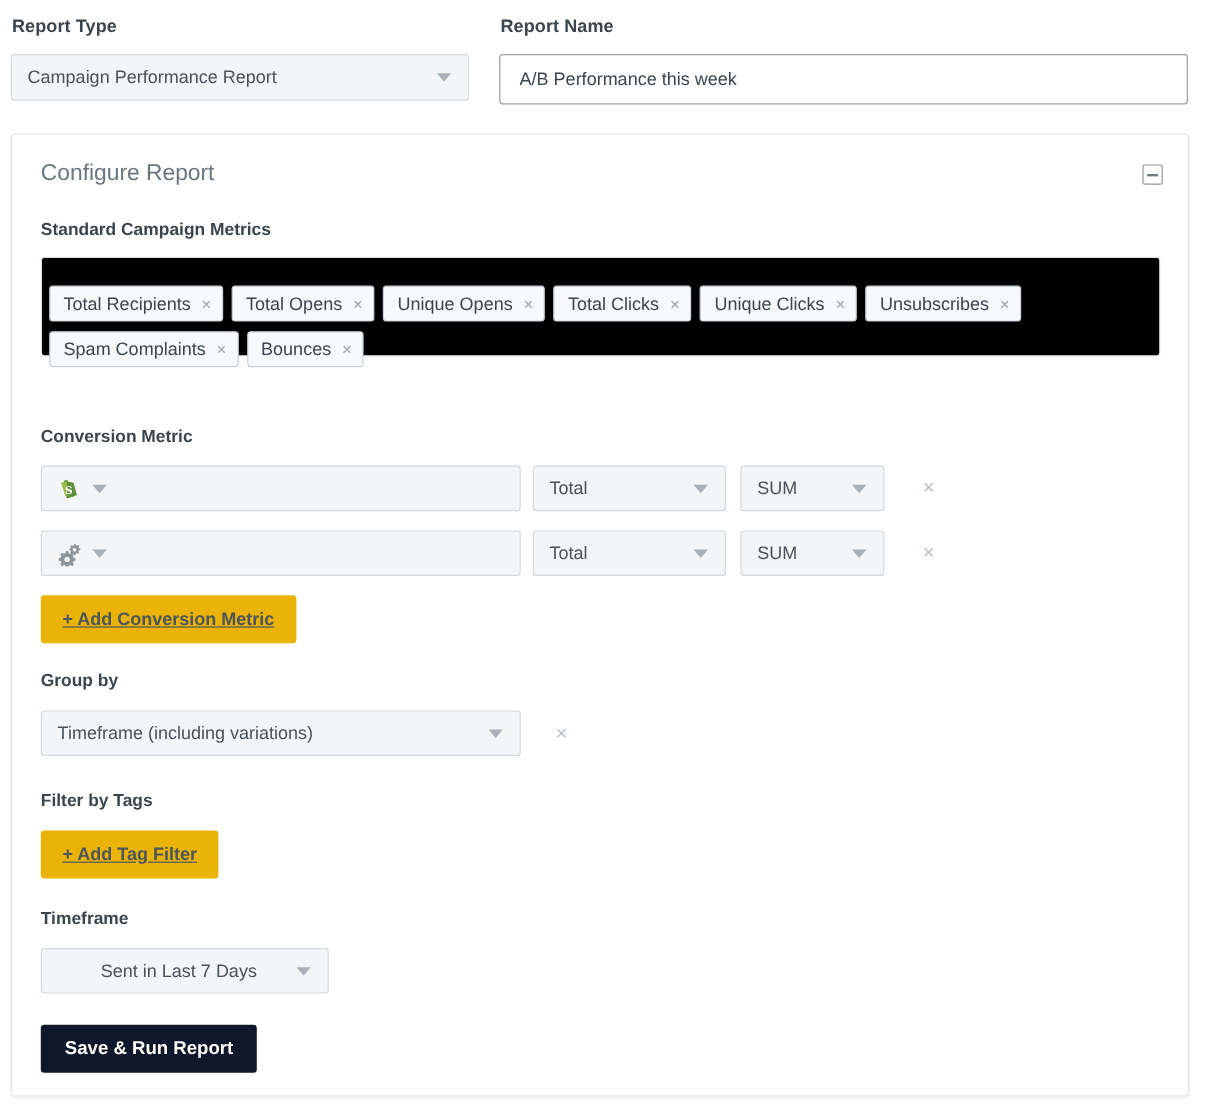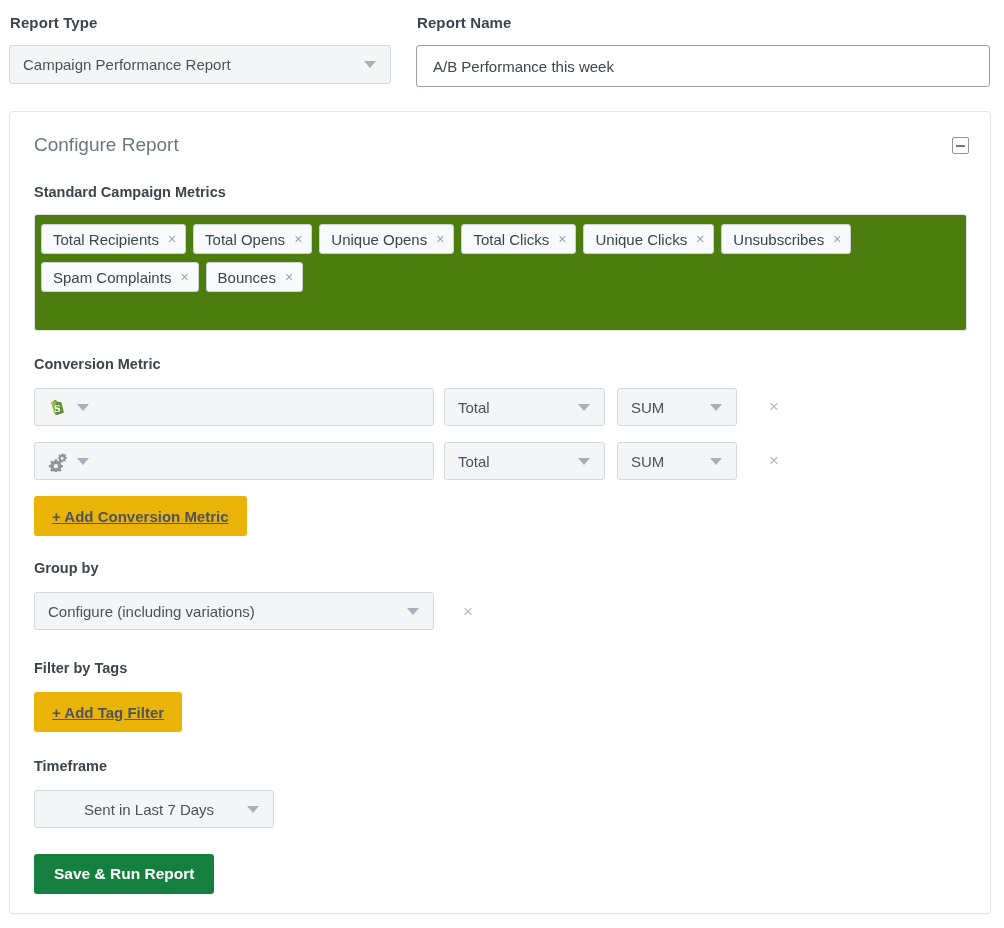--- a/index.html
+++ b/index.html
@@ -109,25 +109,25 @@
     font-weight: bold;
     color: #3c444c;
     position: absolute;
   }
 
   
   #standard-metrics-label { left: 24px; top: 72px; }
   .metrics-box {
     position: absolute;
     left: 24px; top: 102px;
-    width: 933px; height: 117px;
-    background: #4d7c0f;
+    width: 933px; height: 83px;
+    background: #000000;
     border: 1px solid #dfe3e6;
     border-radius: 3px;
-    padding: 5px 6px;
+    padding: 19px 6px;
   }
   .tag-wrap { display: flex; flex-wrap: wrap; }
   .tag {
     display: inline-flex;
     align-items: center;
     height: 30px;
     background: #f7f9fa;
     border: 1px solid #c9d0d6;
     border-radius: 3px;
     margin: 4px 7px 4px 0;
@@ -225,21 +225,21 @@
   
   #timeframe-label { left: 24px; top: 646px; }
   #timeframe-select {
     position: absolute; left: 24px; top: 678px;
     width: 240px; height: 38px; padding-left: 36px;
   }
 
   #save-run-report-button {
     position: absolute; left: 24px; top: 742px;
     height: 40px;
-    background: #15803d;
+    background: #0f172a;
     border: none;
     border-radius: 3px;
     color: #ffffff;
     font-family: "Liberation Sans", sans-serif;
     font-size: 15.5px;
     font-weight: bold;
     padding: 0 20px;
     cursor: pointer;
   }
 </style>
@@ -359,21 +359,21 @@
       </div>
 
       <span class="row-x">×</span>
     </div>
 
     <button class="gray-btn" id="add-conversion-metric-button">+ Add Conversion Metric</button>
 
     <div class="section-label" id="group-by-label">Group by</div>
 
     <div class="select-box" id="group-by-select">
-      <span class="sel-text">Configure (including variations)</span>
+      <span class="sel-text">Timeframe (including variations)</span>
       <span class="caret"></span>
     </div>
     <span id="group-by-remove">×</span>
 
     <div class="section-label" id="filter-tags-label">Filter by Tags</div>
 
     <button class="gray-btn" id="add-tag-filter-button">+ Add Tag Filter</button>
 
     <div class="section-label" id="timeframe-label">Timeframe</div>
 

